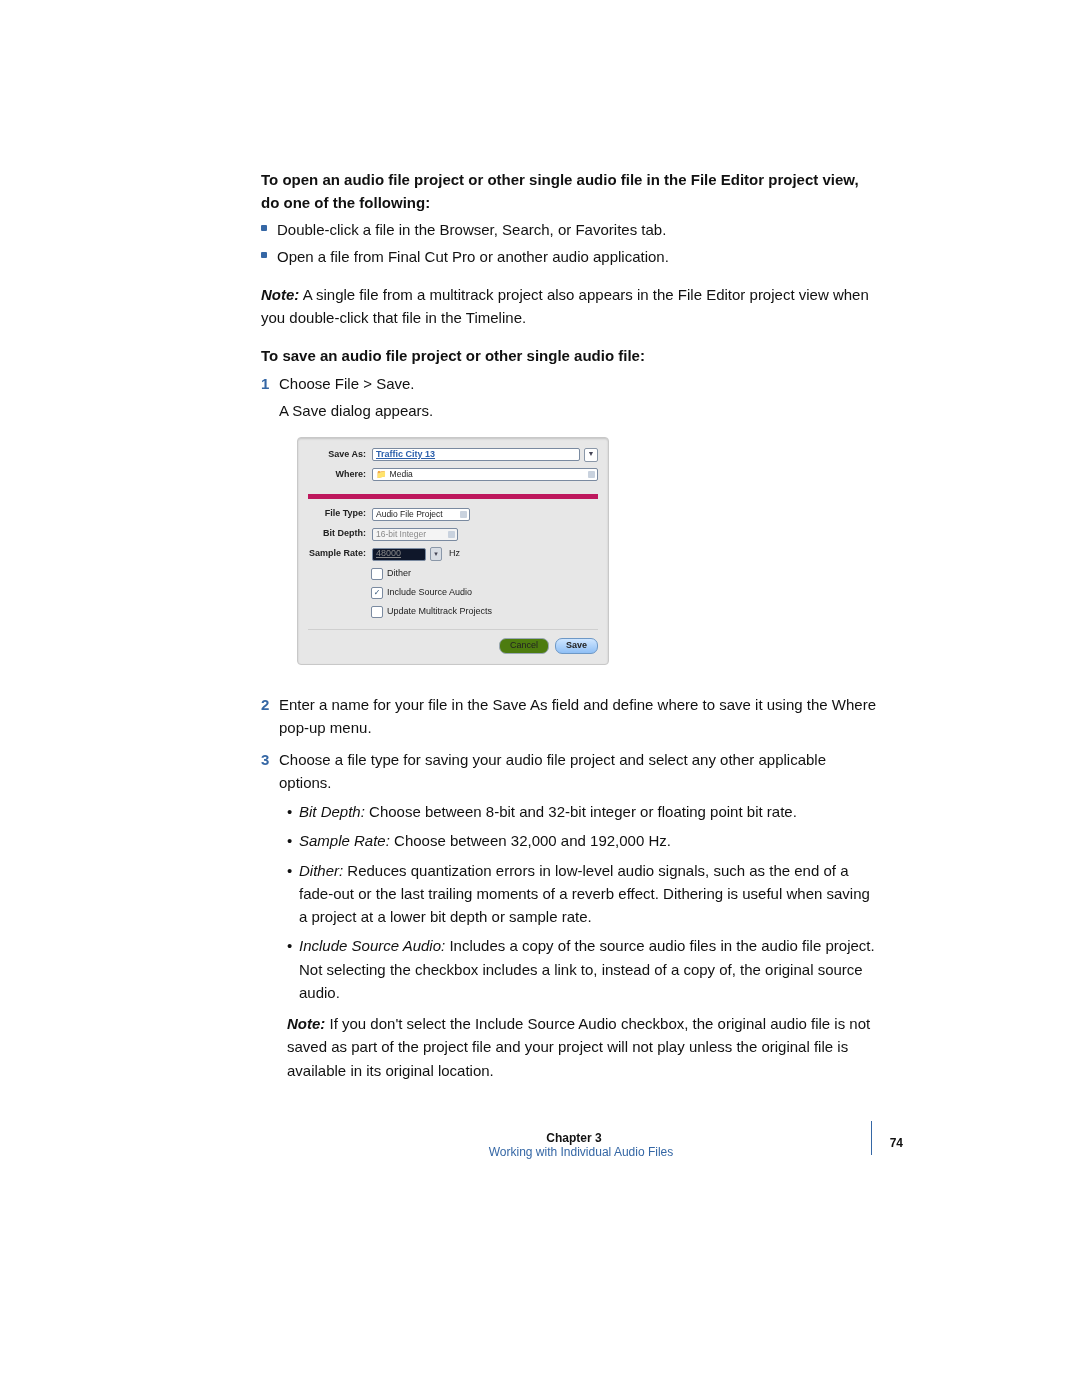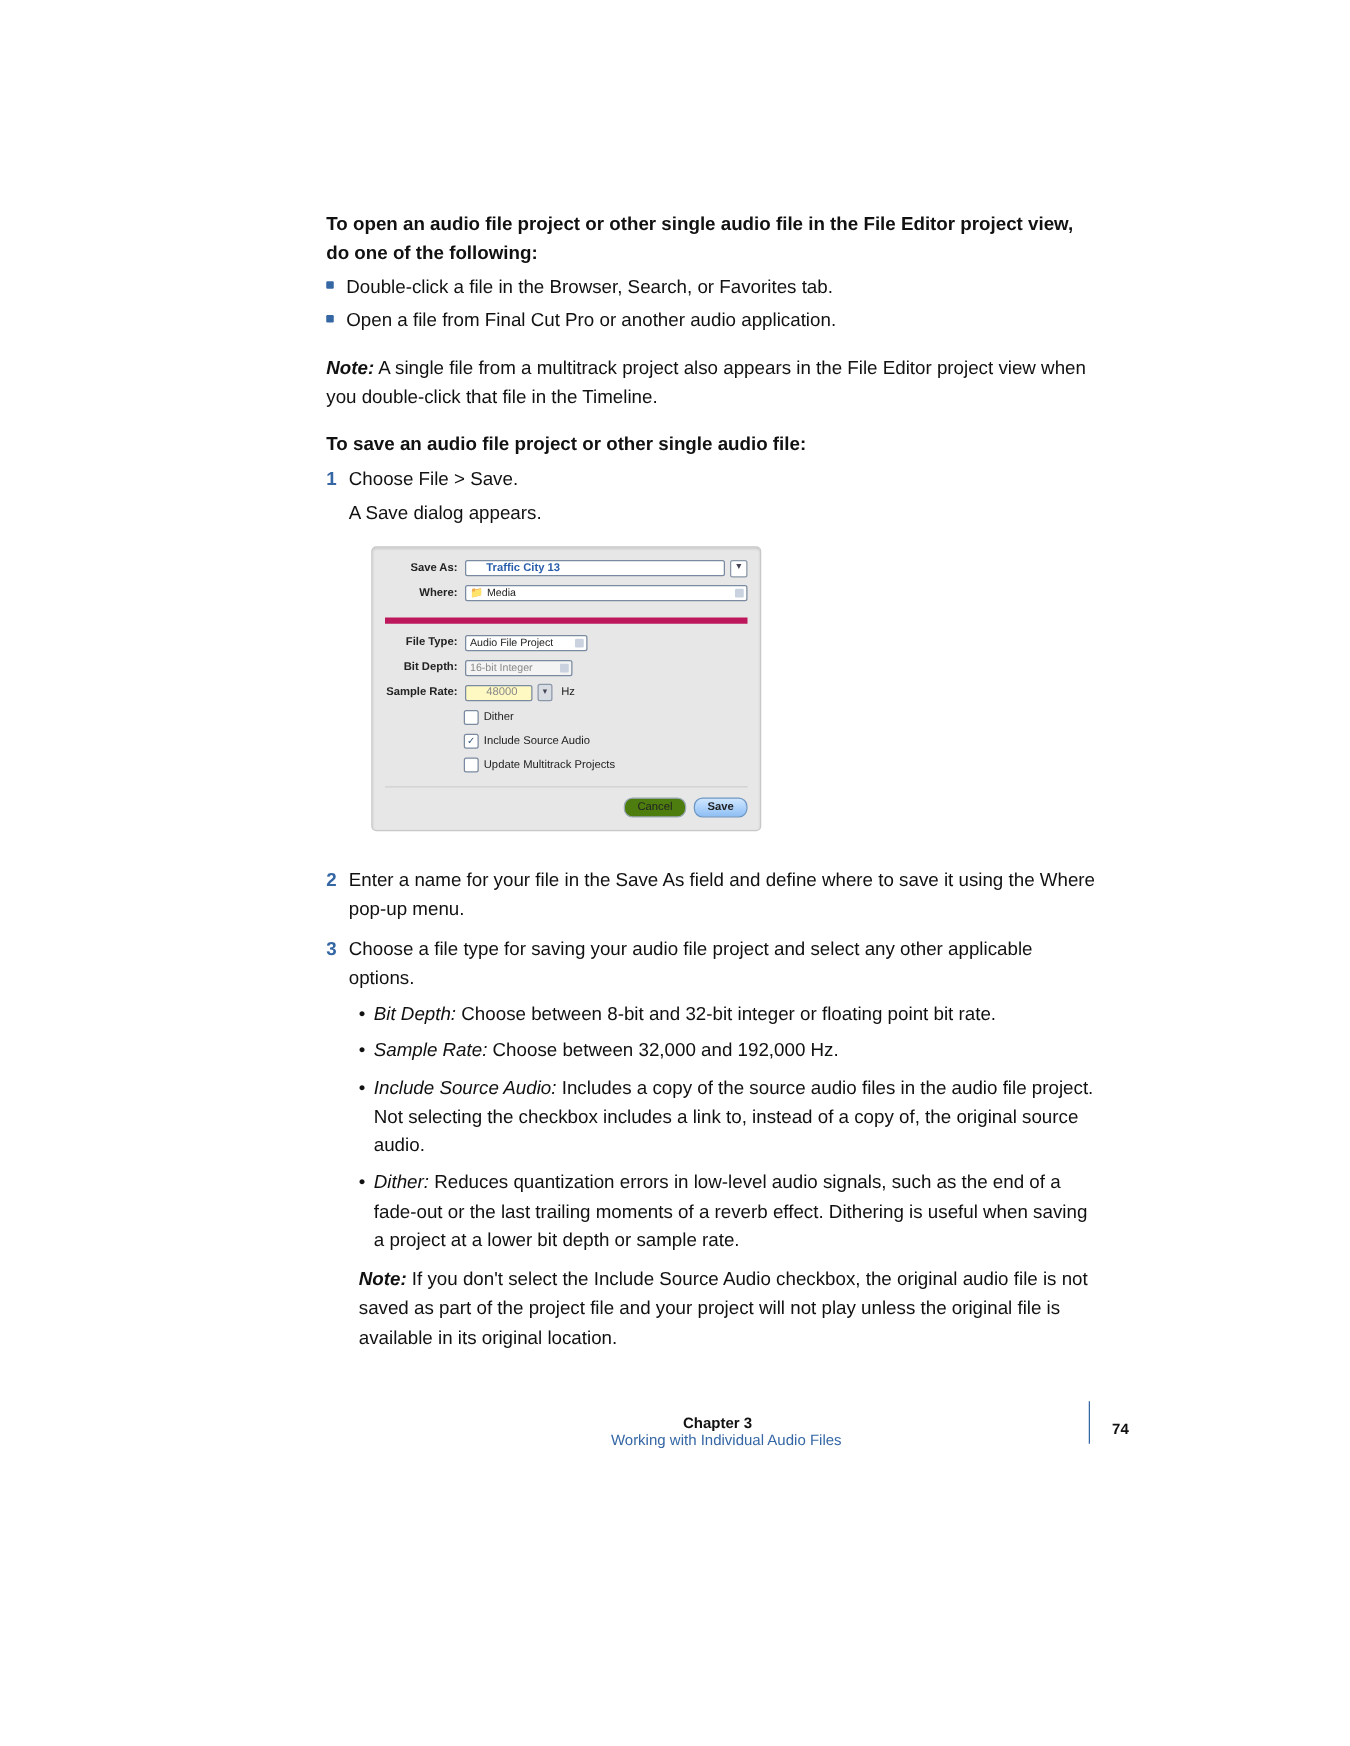--- a/index.html
+++ b/index.html
@@ -136,24 +136,25 @@
     font-weight: 600;
     padding-right: 2px;
   }
   .dlg-input {
     flex: 1;
     height: 13px;
     background: #fff;
     border: 1px solid #7a8aa0;
     border-radius: 2px;
     font-size: 9px;
-    padding: 0 16px;
+    padding: 0 3px;
     display: flex;
     align-items: center;
     box-sizing: border-box;
+    text-decoration: underline;
   }
   .dlg-arrow {
     width: 10px;
     height: 12px;
     background: #d8dde4;
     border: 1px solid #8a97a8;
     border-radius: 2px;
     display:flex;
     align-items:center;
     justify-content:center;
@@ -314,21 +315,21 @@
             <div class="dlg-row">
               <div class="dlg-label">File Type:</div>
               <div class="dlg-select" style="width:98px">Audio File Project</div>
             </div>
             <div class="dlg-row">
               <div class="dlg-label">Bit Depth:</div>
               <div class="dlg-select" style="width:86px;background:#f4f4f4;color:#888;">16-bit Integer</div>
             </div>
             <div class="dlg-row">
               <div class="dlg-label">Sample Rate:</div>
-              <div class="dlg-input" style="width:54px;flex:none;color:#888;background:#fef9c3;">48000</div>
+              <div class="dlg-input" style="width:54px;flex:none;color:#888;background:#0f172a;">48000</div>
               <div class="dlg-arrow">▾</div>
               <span class="hz-label">Hz</span>
             </div>
             <div class="dlg-check-row">
               <div class="dlg-checkbox"></div>
               <span>Dither</span>
             </div>
             <div class="dlg-check-row">
               <div class="dlg-checkbox">✓</div>
               <span>Include Source Audio</span>
@@ -349,22 +350,22 @@
 
     <li class="num-item" data-num="2">
       <span class="step-text">Enter a name for your file in the Save As field and define where to save it using the Where pop-up menu.</span>
     </li>
 
     <li class="num-item" data-num="3">
       <span class="step-text">Choose a file type for saving your audio file project and select any other applicable options.</span>
       <ul class="sub-bullets">
         <li><span class="opt-label">Bit Depth:</span><span>  Choose between 8-bit and 32-bit integer or floating point bit rate.</span></li>
         <li><span class="opt-label">Sample Rate:</span><span>  Choose between 32,000 and 192,000 Hz.</span></li>
+        <li><span class="opt-label">Dither:</span><span>  Reduces quantization errors in low-level audio signals, such as the end of a fade-out or the last trailing moments of a reverb effect. Dithering is useful when saving a project at a lower bit depth or sample rate.</span></li>
         <li><span class="opt-label">Include Source Audio:</span><span>  Includes a copy of the source audio files in the audio file project. Not selecting the checkbox includes a link to, instead of a copy of, the original source audio.</span></li>
-        <li><span class="opt-label">Dither:</span><span>  Reduces quantization errors in low-level audio signals, such as the end of a fade-out or the last trailing moments of a reverb effect. Dithering is useful when saving a project at a lower bit depth or sample rate.</span></li>
       </ul>
       <div class="sub-note">
         <span class="italic-label">Note:</span><span>  If you don't select the Include Source Audio checkbox, the original audio file is not saved as part of the project file and your project will not play unless the original file is available in its original location.</span>
       </div>
     </li>
   </ol>
 
 </div>
 
 <div class="page-footer">

